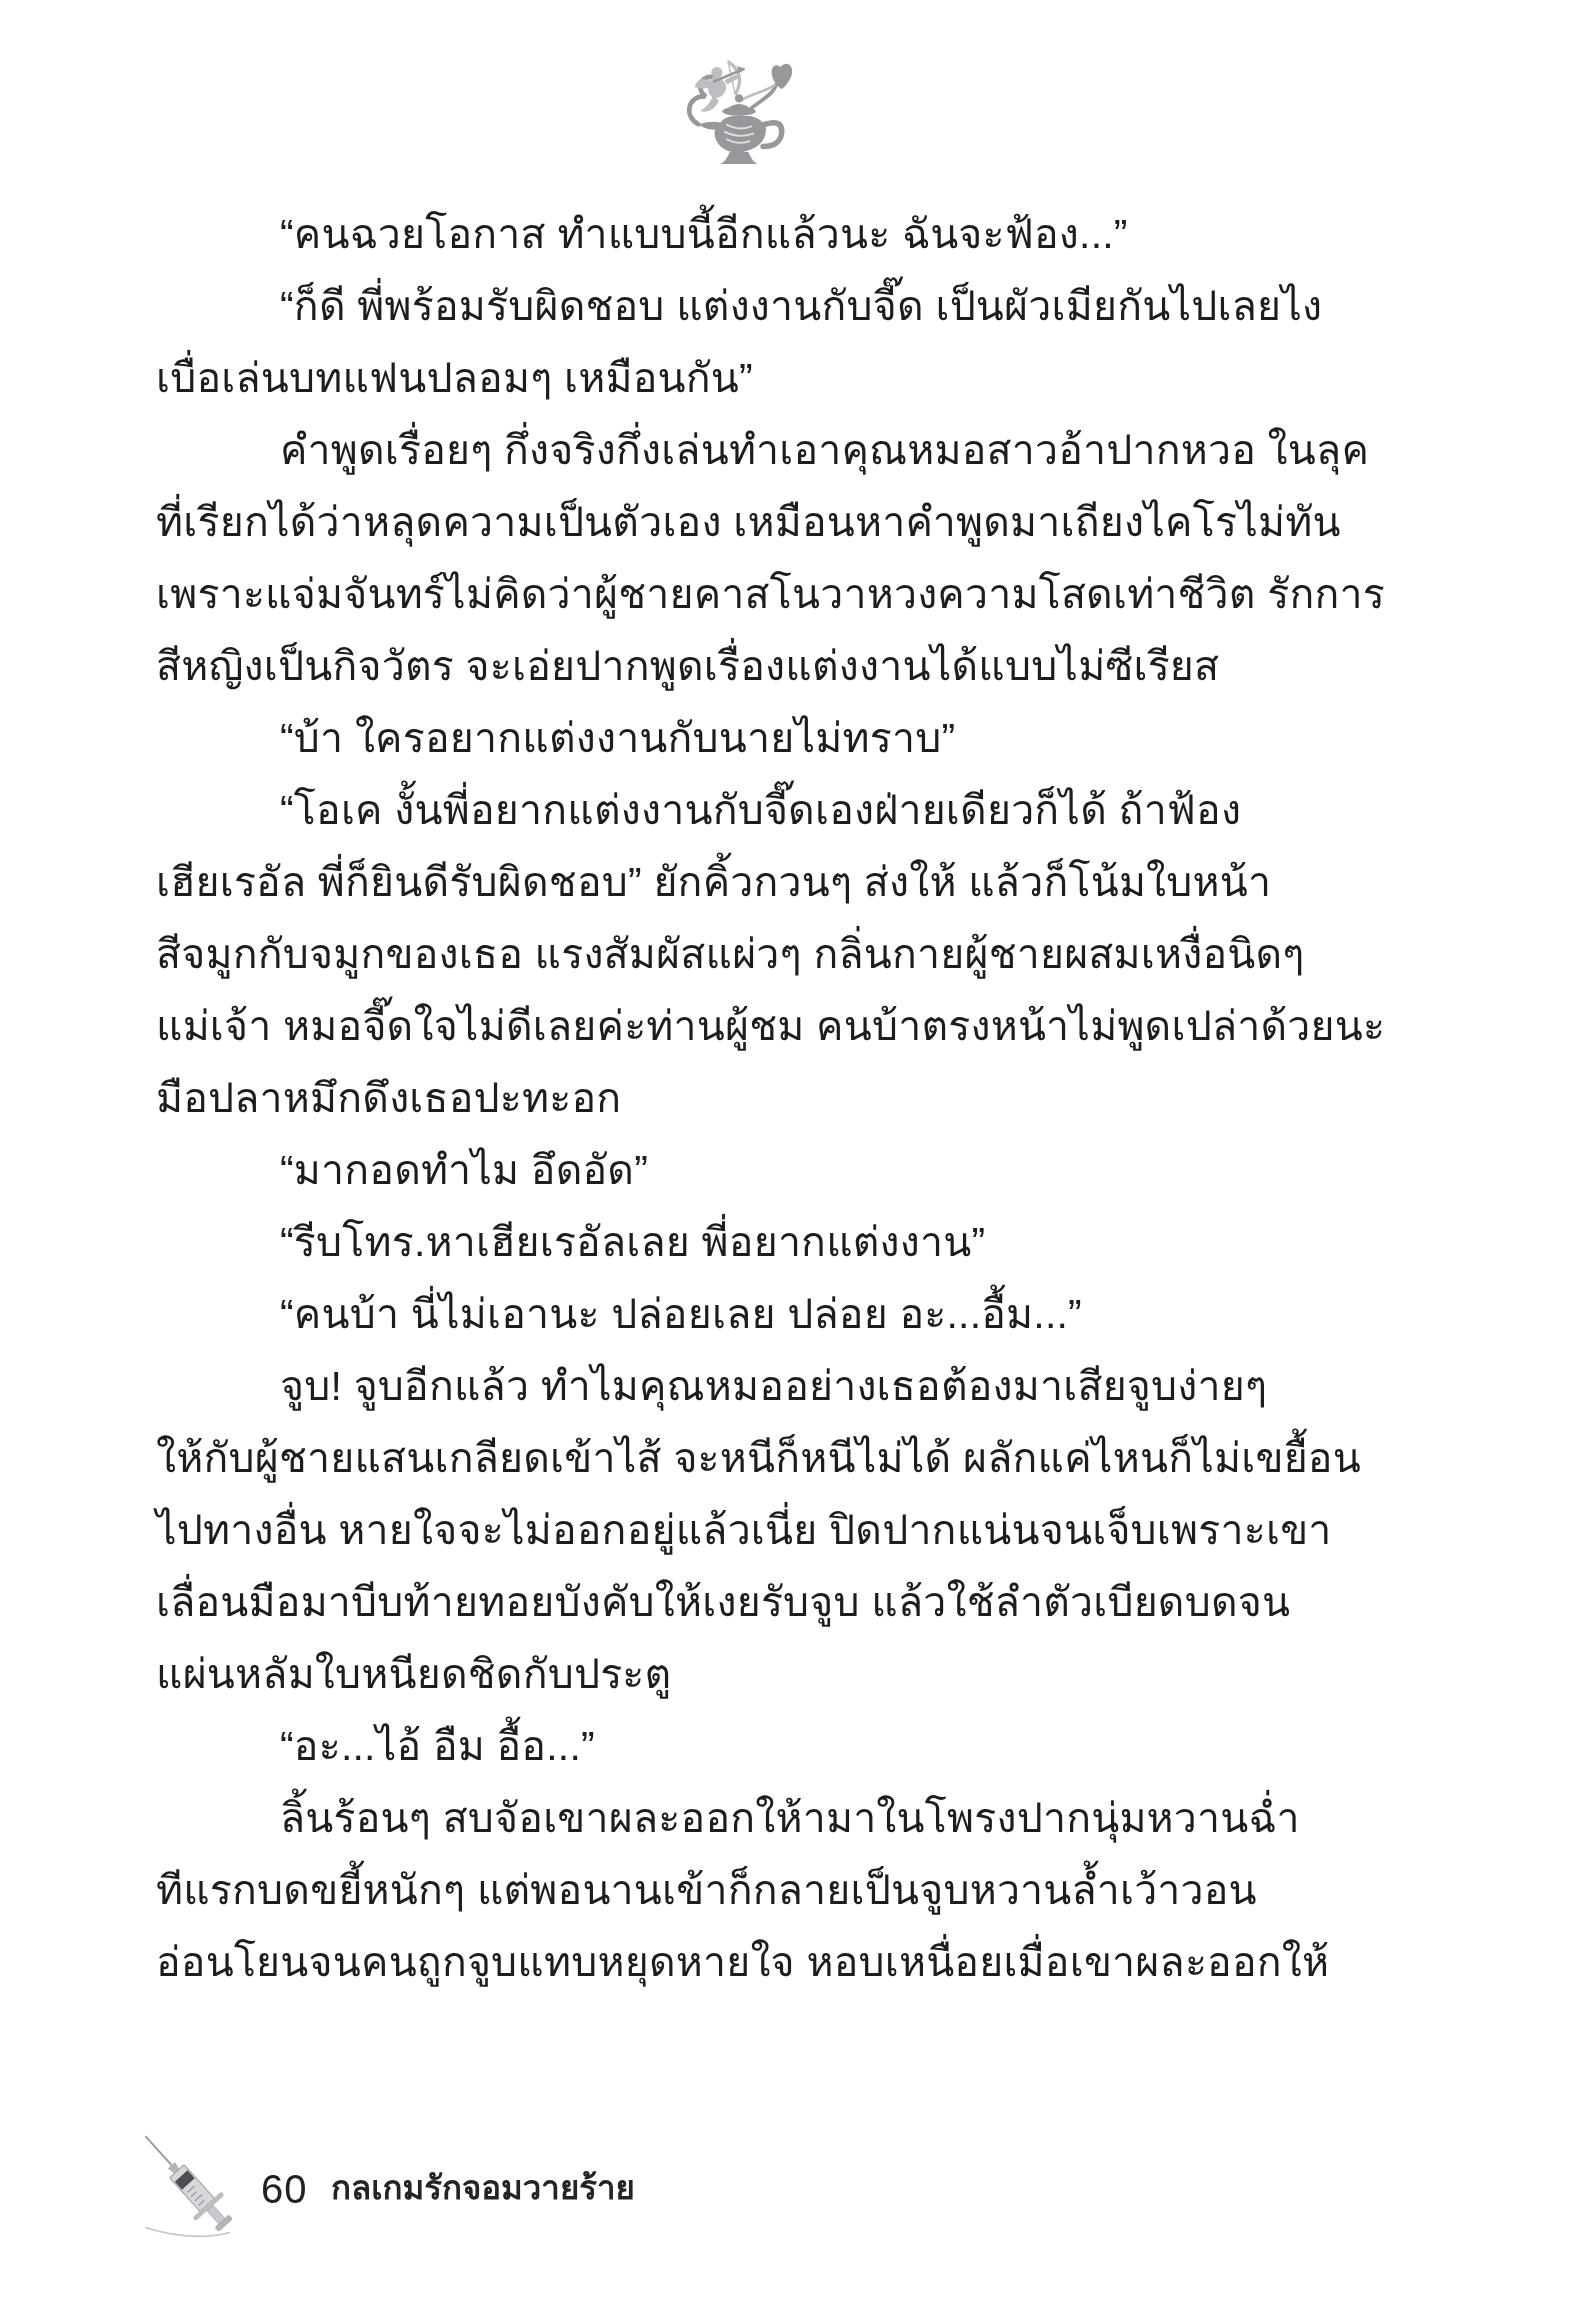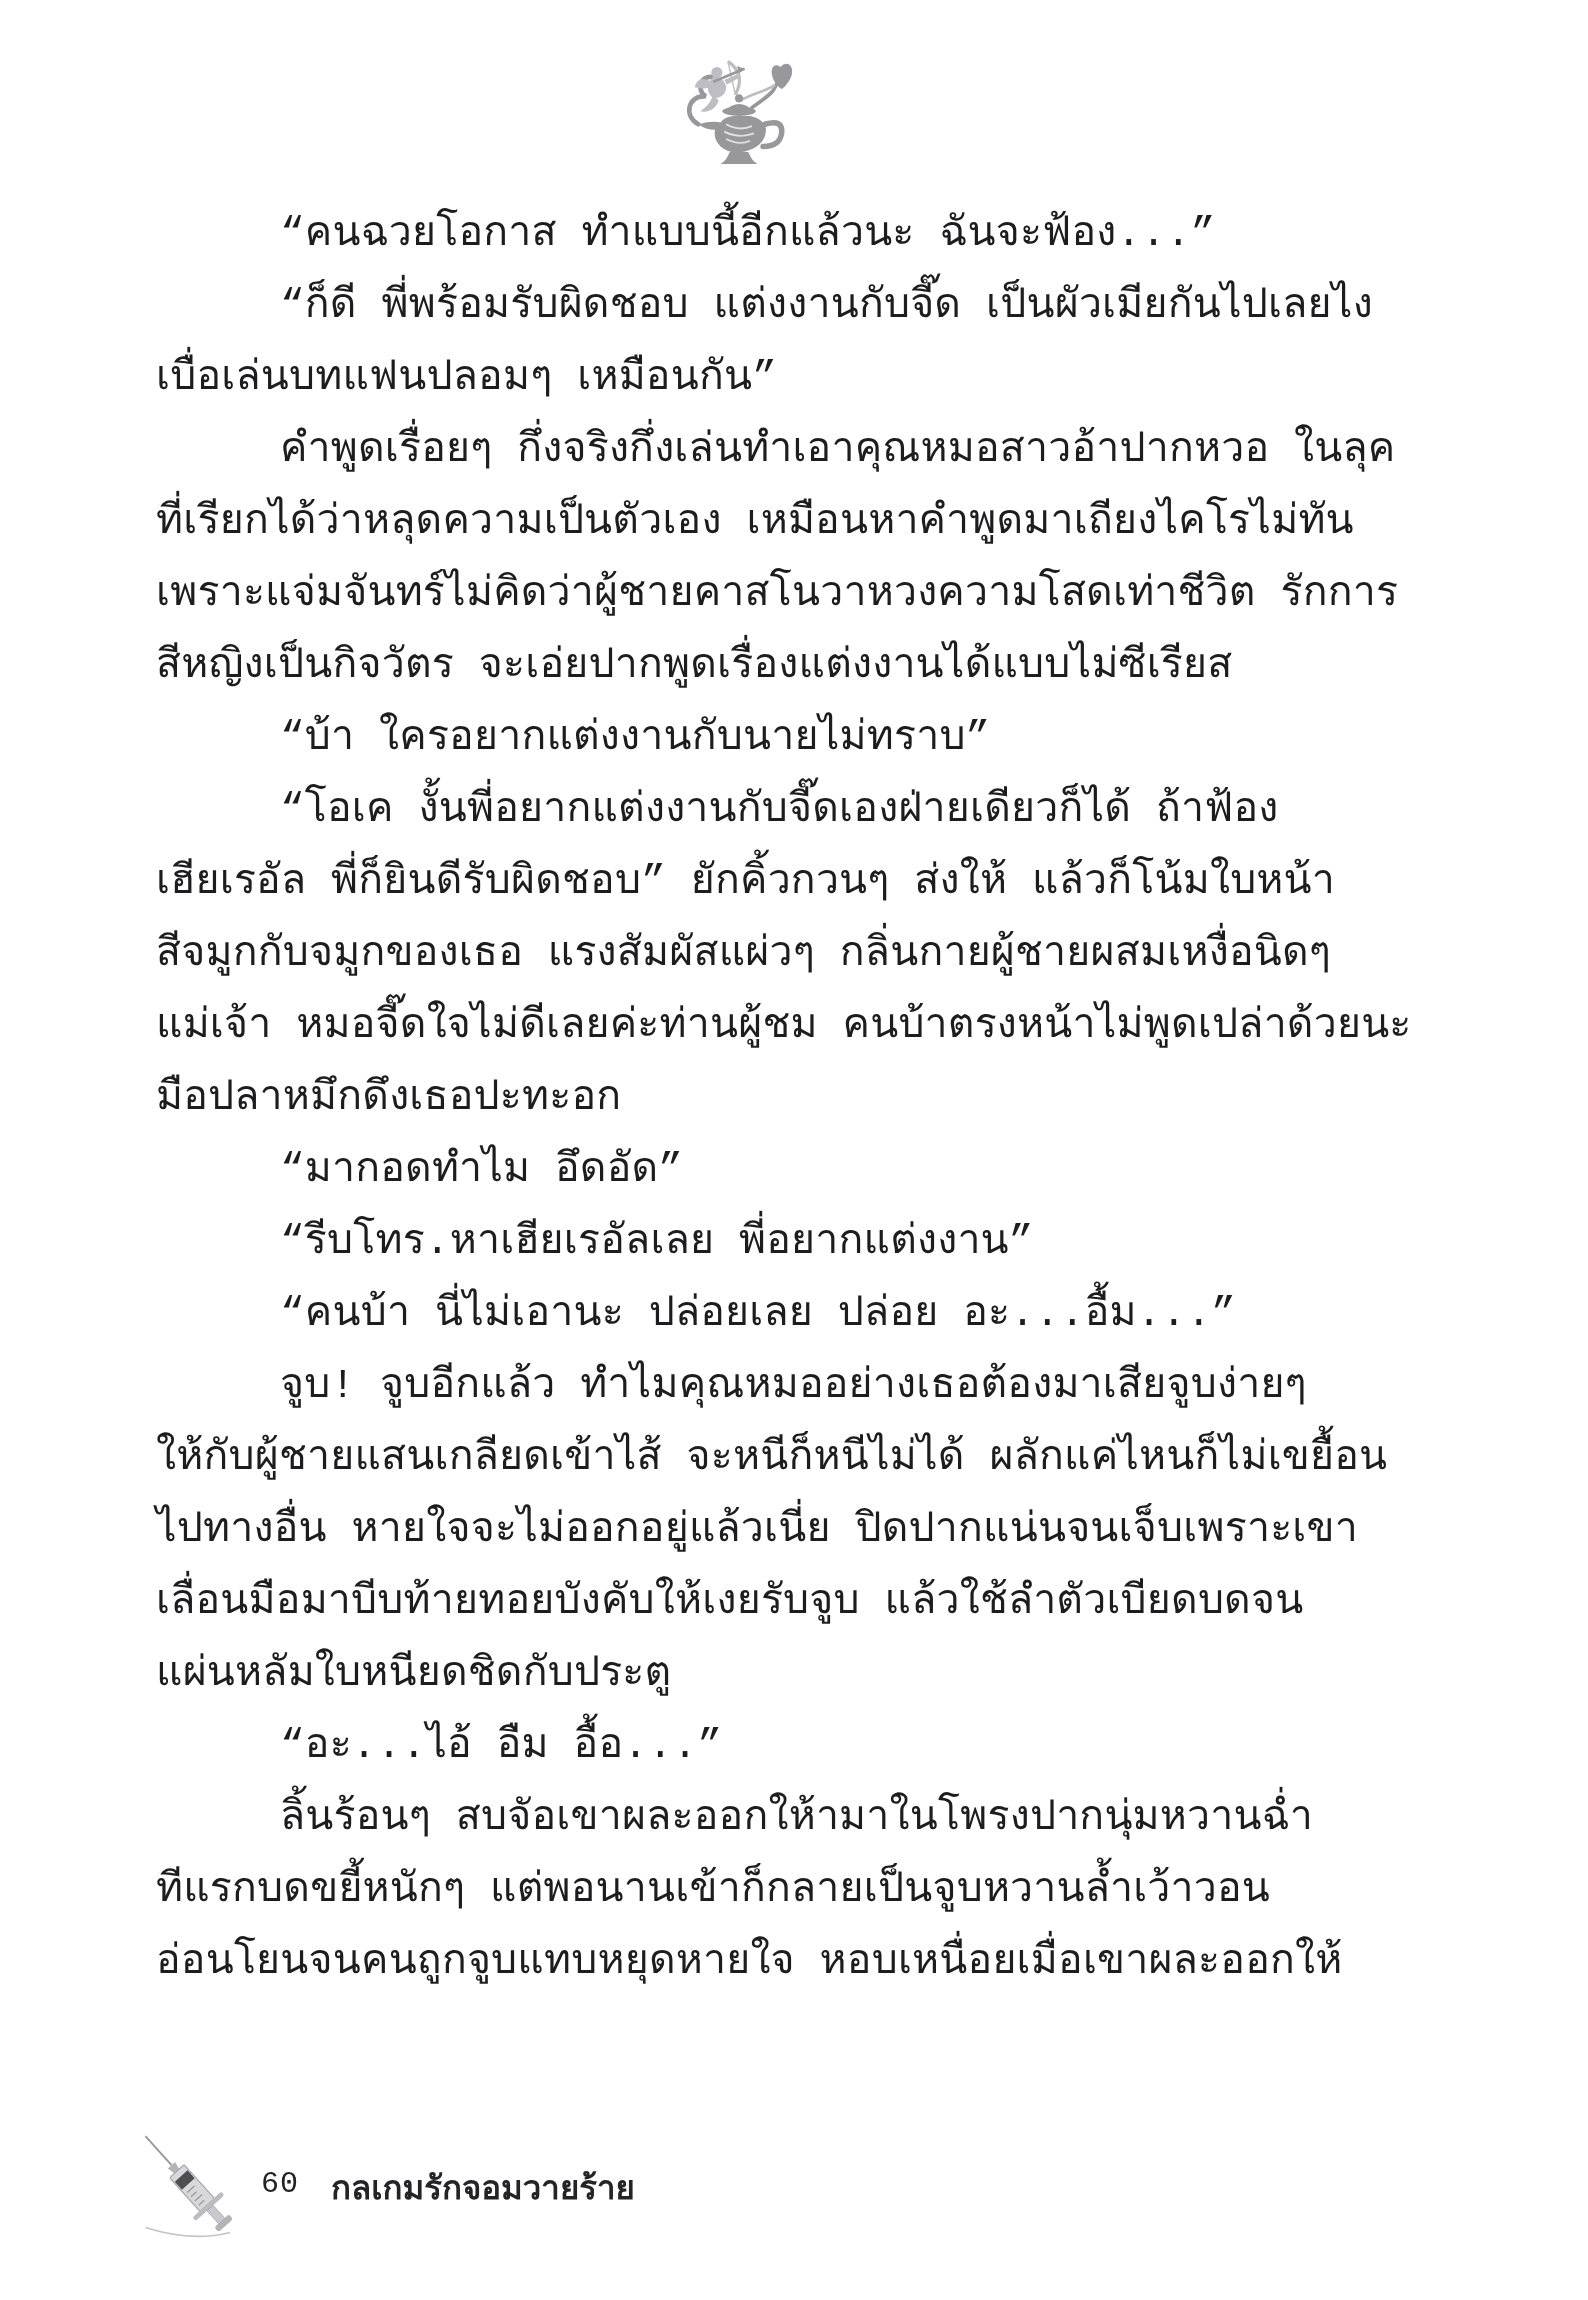--- a/index.html
+++ b/index.html
@@ -1,39 +1,39 @@
 <!DOCTYPE html>
 <html lang="th" style="font-size:15px"><head>
 <meta charset="utf-8">
 <style>
   html,body{margin:0;padding:0;background:#ffffff;}
   .book-page{
     position:relative;
     width:1432px;height:2300px;
     background:#ffffff;
     overflow:hidden;
-    font-family:Liberation Mono, monospace;
+    font-family:Liberation Sans, sans-serif;
   }
   .ornament{
     position:absolute;left:685px;top:54px;width:121px;height:122px;
   }
   .body-text{
     position:absolute;left:156px;right:156px;top:198px;
     font-size:41px;line-height:72px;color:#1d1d1f;
     letter-spacing:0.2px;
   }
   .para{margin:0;}
   .para .line{white-space:nowrap;}
   .para .line:first-child{padding-left:124px;}
   .footer-syringe{
     position:absolute;left:130px;top:2130px;width:122px;height:122px;
   }
   .page-num{
     position:absolute;left:261px;top:2167px;
-    font-size:30px;color:#222226;letter-spacing:0.9px;
+    font-size:40px;color:#222226;letter-spacing:0.9px;
   }
   .book-title{
     position:absolute;left:331px;top:2161px;
     font-size:33px;font-weight:600;color:#242428;
   }
 </style>
 </head>
 <body>
 
 <div class="book-page">

